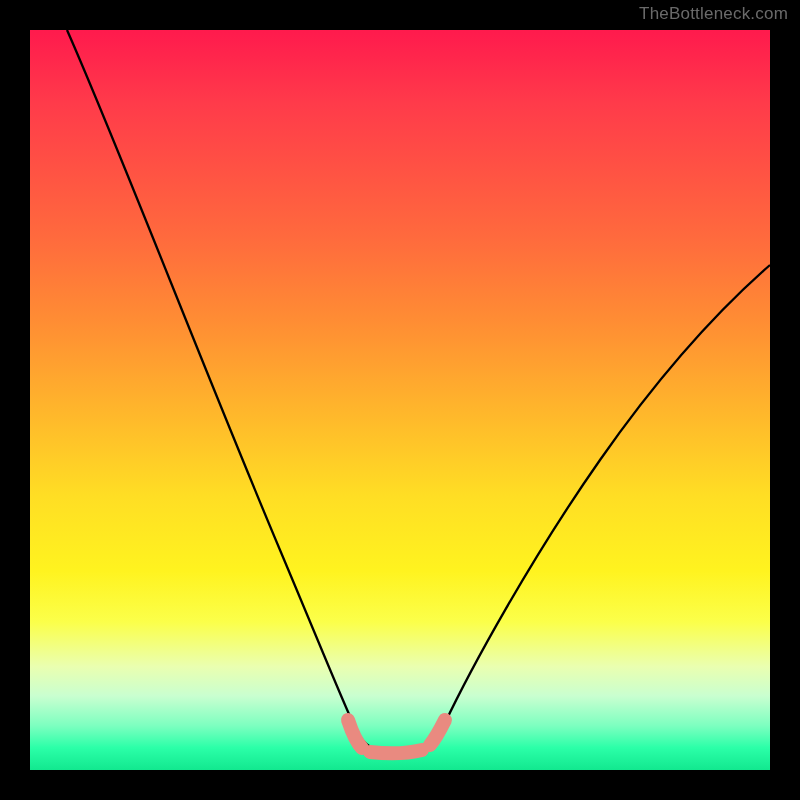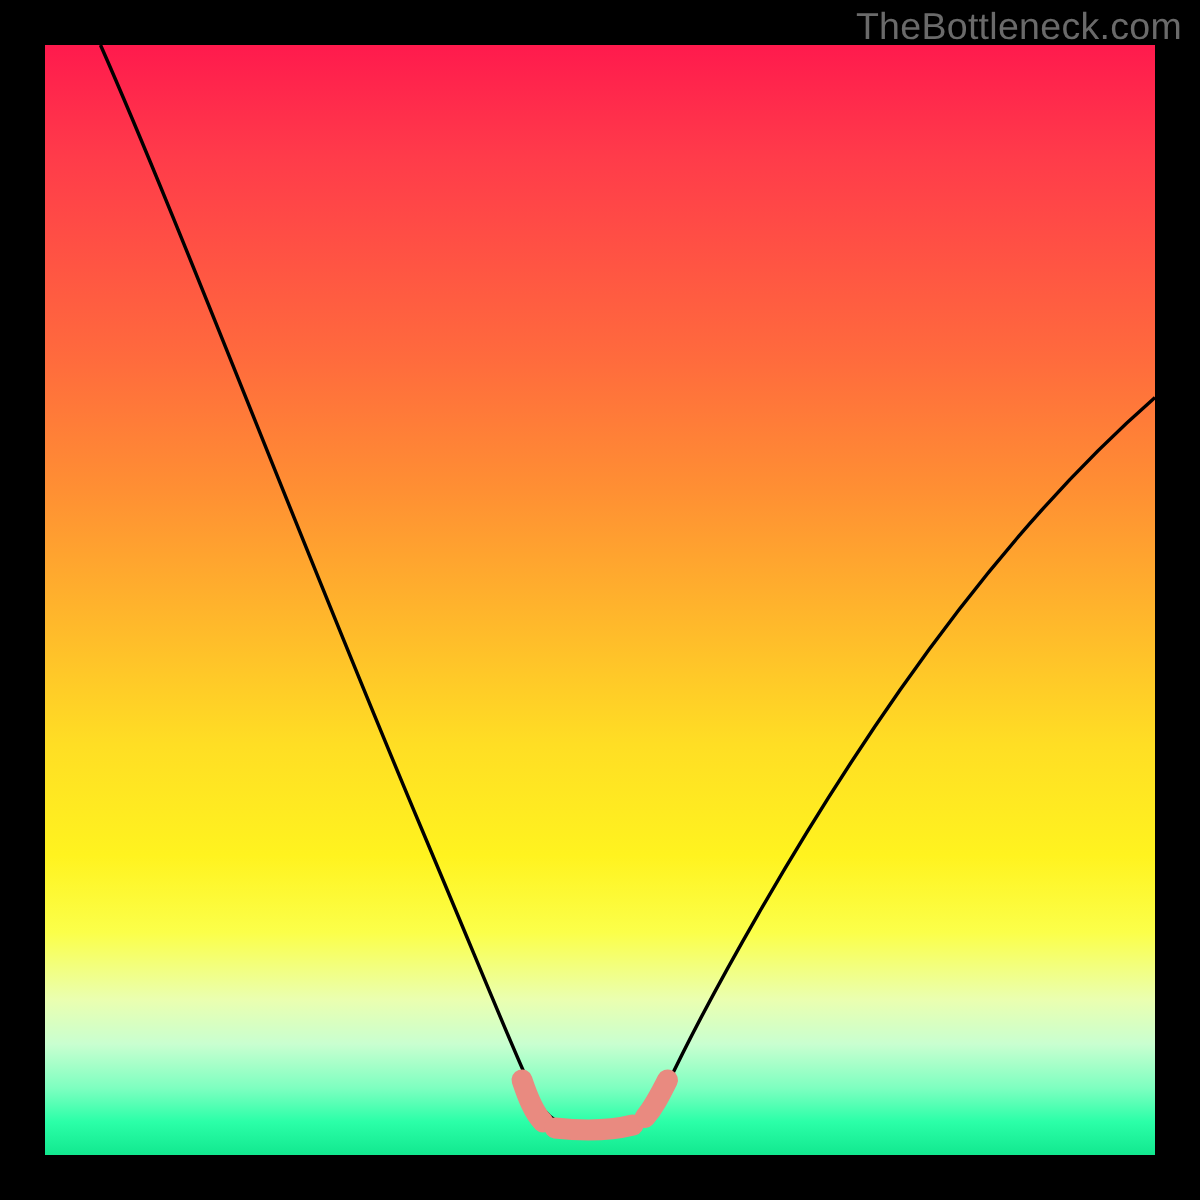--- a/index.html
+++ b/index.html
@@ -39,21 +39,21 @@
       #7dffc0 94%,
       #2bffa8 97%,
       #12e88f 100%
     );
   }
   .watermark {
     position: absolute;
     top: 4px;
     right: 12px;
     color: #6a6a6a;
-    font-size: 25px;
+    font-size: 17px;
     font-weight: 500;
     letter-spacing: 0.2px;
     pointer-events: none;
   }
   svg.curve {
     position: absolute;
     left: 0; top: 0;
     width: 740px;
     height: 740px;
     overflow: visible;

